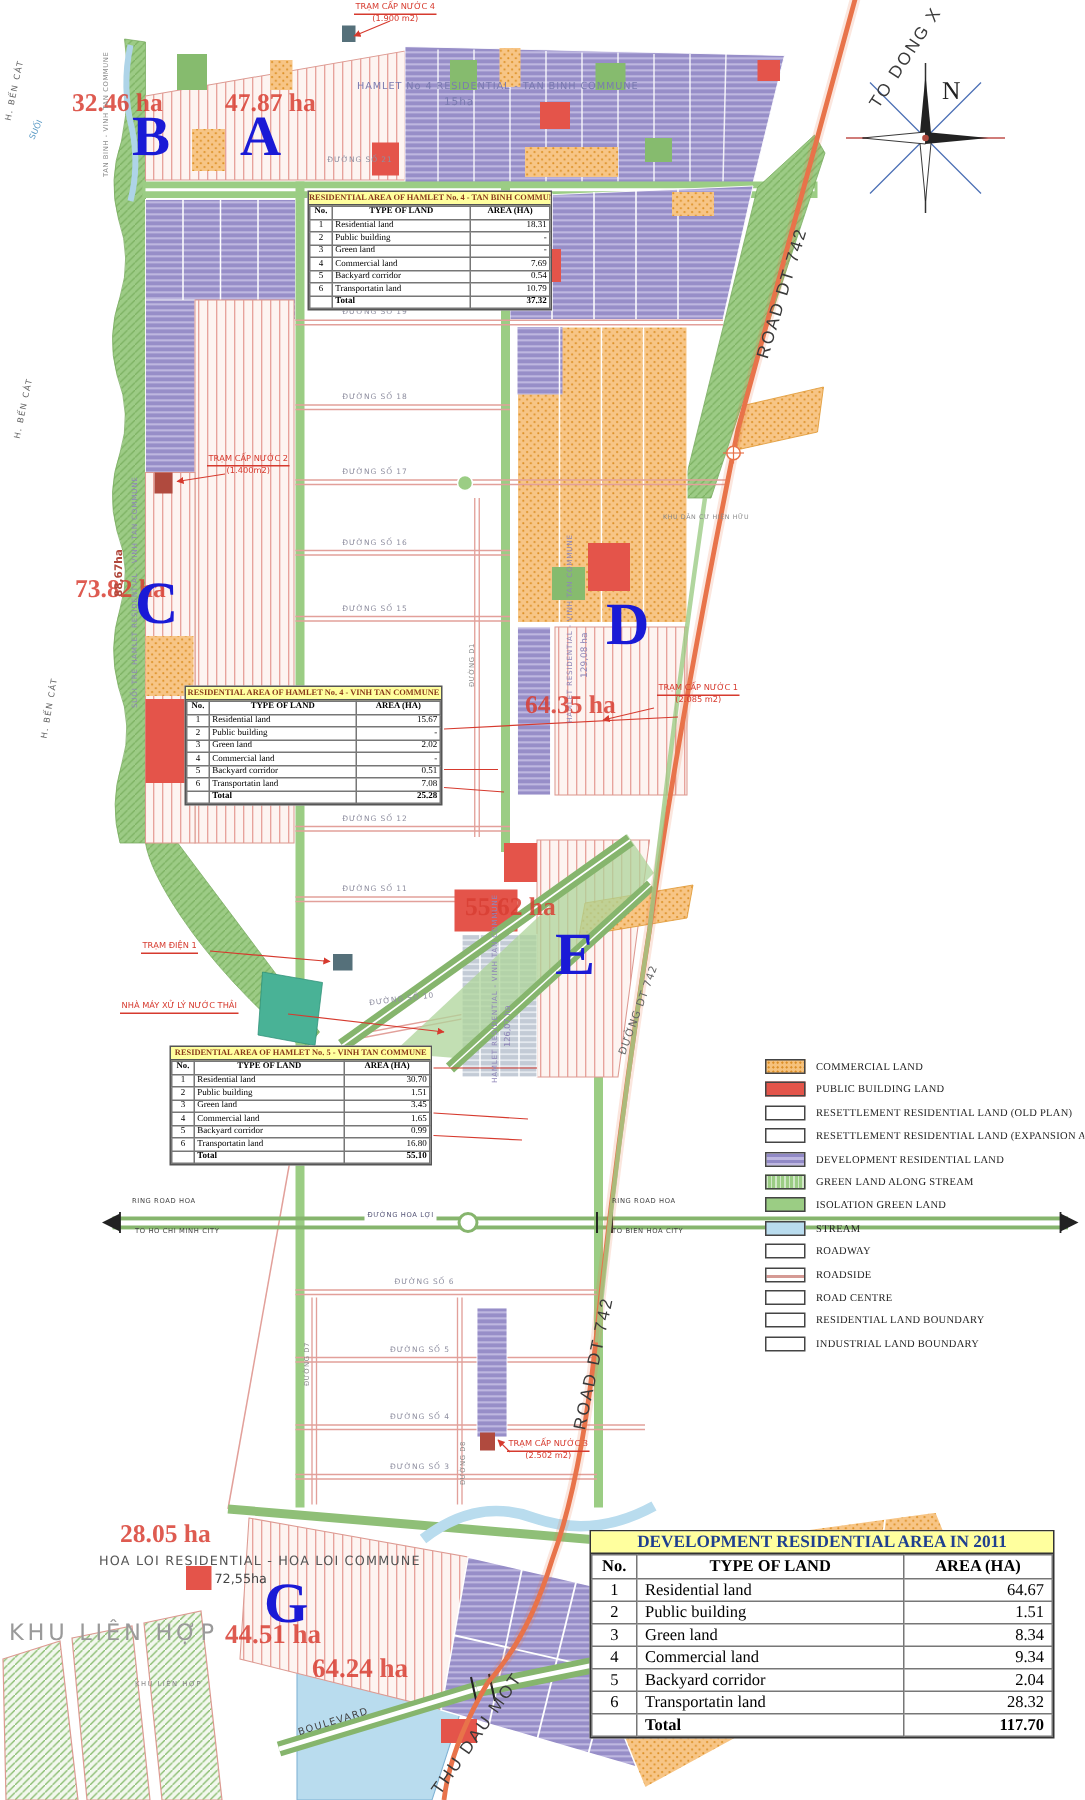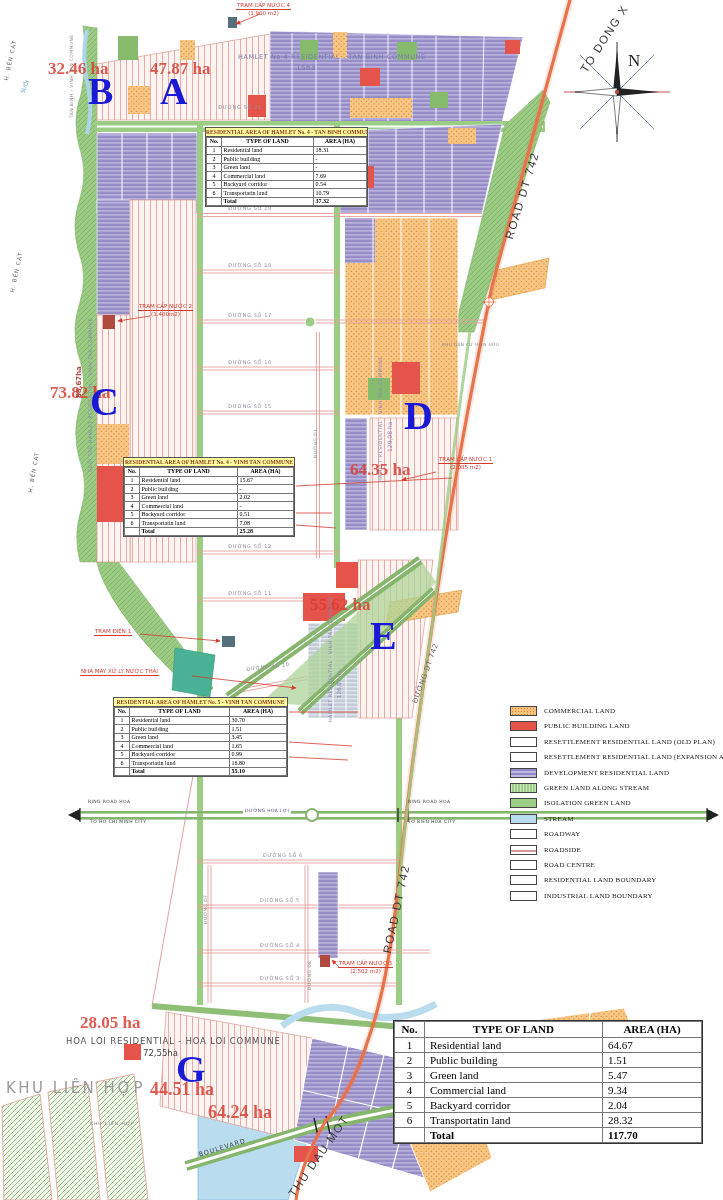--- a/index.html
+++ b/index.html
@@ -19,21 +19,21 @@
   .mapname{font-size:6.5px;color:#7a7ab0;letter-spacing:.6px}
   .roadbig{font-family:"Liberation Sans",sans-serif;font-size:11.5px;color:#3a3a3a;letter-spacing:1.5px}
   .mtable{position:absolute;background:#fff;border:1px solid #555;font-family:"Liberation Serif",serif}
   .mt-title{background:#ffff9e;border-bottom:1px solid #555;font-weight:bold;text-align:center;
             font-size:5.6px;color:#8a3a1a;padding:1px 0;white-space:nowrap;overflow:hidden}
   .mtable table{border-collapse:collapse;width:100%;font-size:6px;table-layout:fixed}
   .mtable th,.mtable td{border:1px solid #777;padding:0 1.5px;height:8.5px;line-height:1;
             overflow:hidden;white-space:nowrap}
   .mtable th{font-size:5.8px;text-align:center}
   .mtable td.c0{text-align:center}
-  .mtable td.c2{}
+  .mtable td.c2{text-align:right}
   .mtable tbody tr:last-child td{font-weight:bold}
   .dtable{position:absolute;background:#fff;border:1px solid #333;font-family:"Liberation Serif",serif}
   .dtable .mt-title{font-size:11.5px;color:#1f3f8f;padding:1px 0;border-bottom:1px solid #333}
   .dtable table{font-size:11px}
   .dtable th{font-size:11px;height:16px}
   .dtable td{height:15px;padding:0 5px;font-size:11px}
   .legend{position:absolute;left:452px;top:696px;width:268px}
   .legend-title{font-family:"Liberation Sans",sans-serif;font-size:23px;color:#3c3c3c;letter-spacing:2px}
   .legend-items{margin-top:10px;margin-left:58px;display:flex;flex-direction:column;gap:5.4px}
   .li{display:flex;align-items:center;gap:7px}
@@ -634,20 +634,21 @@
         </div>
     <div class="li">
           <span class="sw sw-white"></span>
           <span class="lab">INDUSTRIAL LAND BOUNDARY</span>
         </div>
   </div>
 </div>
 
 
 <div class="mtable dtable" style="left:393px;top:1020px;width:310px">
+  <div class="mt-title">DEVELOPMENT RESIDENTIAL AREA IN 2011</div>
   <table>
     <colgroup>
           <col style="width:30px">
           <col style="width:178px">
           <col>
         </colgroup>
     <thead>
           <tr>
       <th>No.</th>
       <th>TYPE OF LAND</th>
@@ -661,21 +662,21 @@
             <td class="c2">64.67</td>
           </tr>
           <tr>
             <td class="c0">2</td>
             <td class="c1">Public building</td>
             <td class="c2">1.51</td>
           </tr>
           <tr>
             <td class="c0">3</td>
             <td class="c1">Green land</td>
-            <td class="c2">5.47</td>
+            <td class="c2">8.34</td>
           </tr>
           <tr>
             <td class="c0">4</td>
             <td class="c1">Commercial land</td>
             <td class="c2">9.34</td>
           </tr>
           <tr>
             <td class="c0">5</td>
             <td class="c1">Backyard corridor</td>
             <td class="c2">2.04</td>

